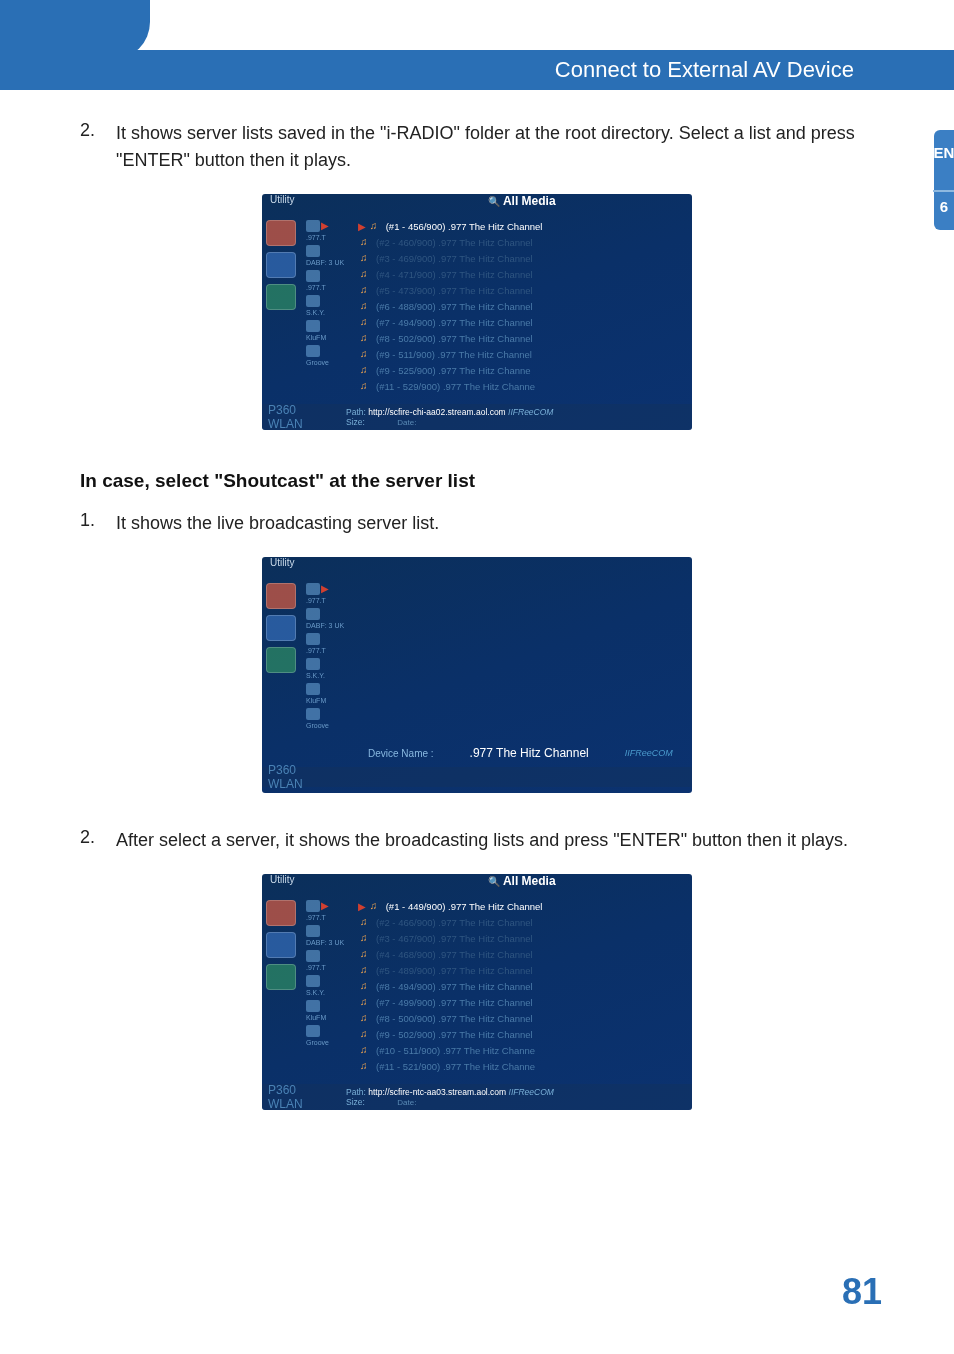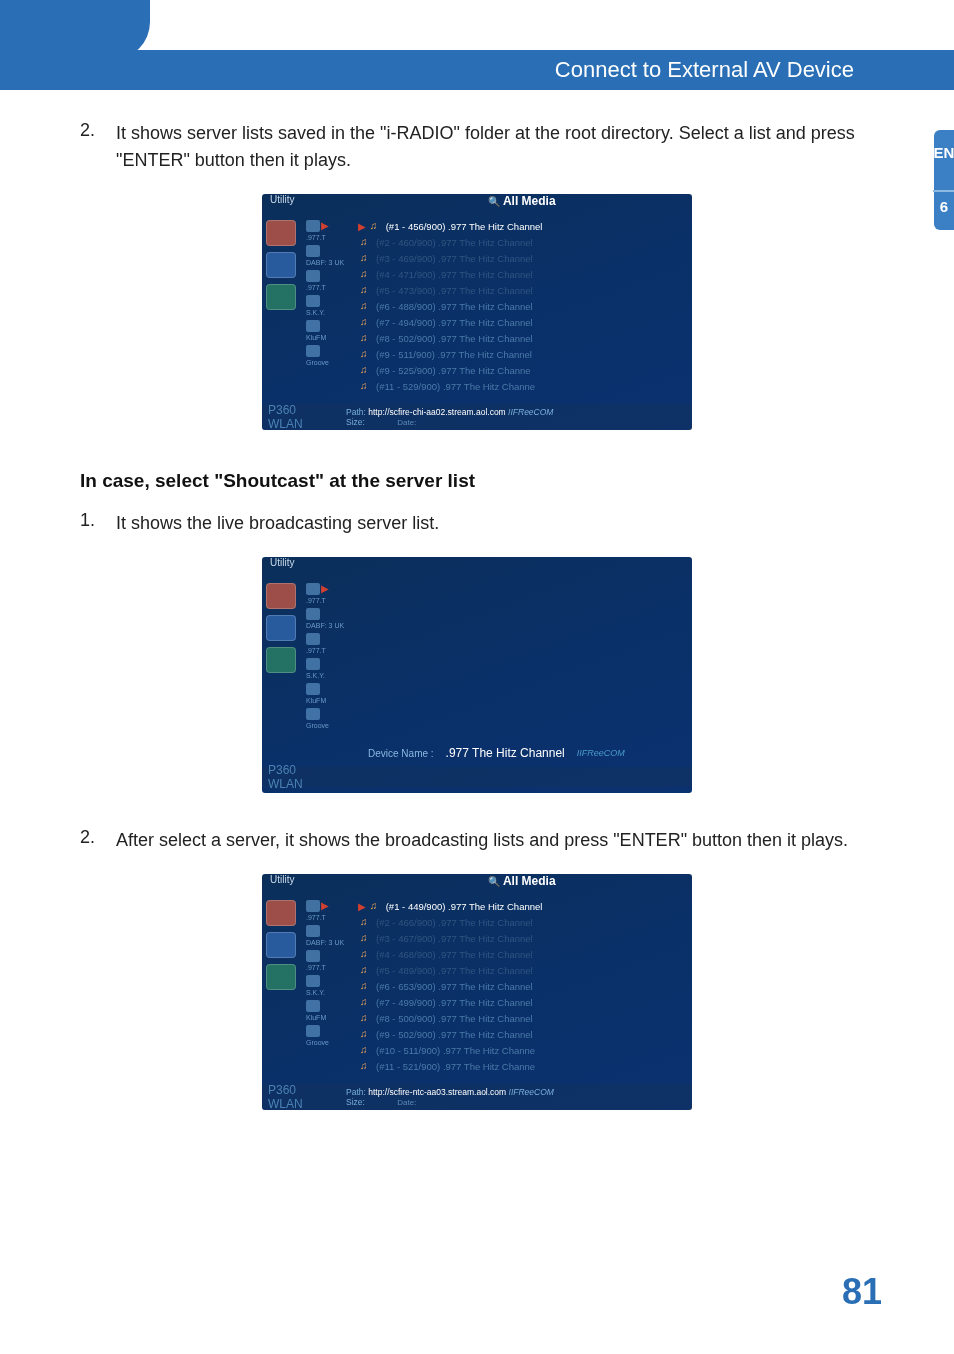--- a/index.html
+++ b/index.html
@@ -234,21 +234,21 @@
     .ss-footer-date {
       font-size: 8px;
       color: #5a8ab5;
       margin-left: 30px;
     }
     .ss-device-row {
       height: 20px;
       display: flex;
       align-items: center;
       padding-left: 10px;
-      gap: 12px;
+      gap: 36px;
     }
     .ss-device-label {
       font-size: 10px;
       color: #88b8e0;
     }
     .ss-device-value {
       font-size: 12px;
       color: #fff;
     }
     .ss-device-brand {
@@ -564,21 +564,21 @@
             <div class="ss-row dim">
               <span class="ss-row-icon">♫</span>
               <span class="ss-row-text">(#4 - 468/900) .977 The Hitz Channel</span>
             </div>
             <div class="ss-row dim">
               <span class="ss-row-icon">♫</span>
               <span class="ss-row-text">(#5 - 489/900) .977 The Hitz Channel</span>
             </div>
             <div class="ss-row">
               <span class="ss-row-icon">♫</span>
-              <span class="ss-row-text">(#6 - 653/900) .977 The Hitz Channel</span>
+              <span class="ss-row-text">(#8 - 494/900) .977 The Hitz Channel</span>
             </div>
             <div class="ss-row">
               <span class="ss-row-icon">♫</span>
               <span class="ss-row-text">(#7 - 499/900) .977 The Hitz Channel</span>
             </div>
             <div class="ss-row">
               <span class="ss-row-icon">♫</span>
               <span class="ss-row-text">(#8 - 500/900) .977 The Hitz Channel</span>
             </div>
             <div class="ss-row">

